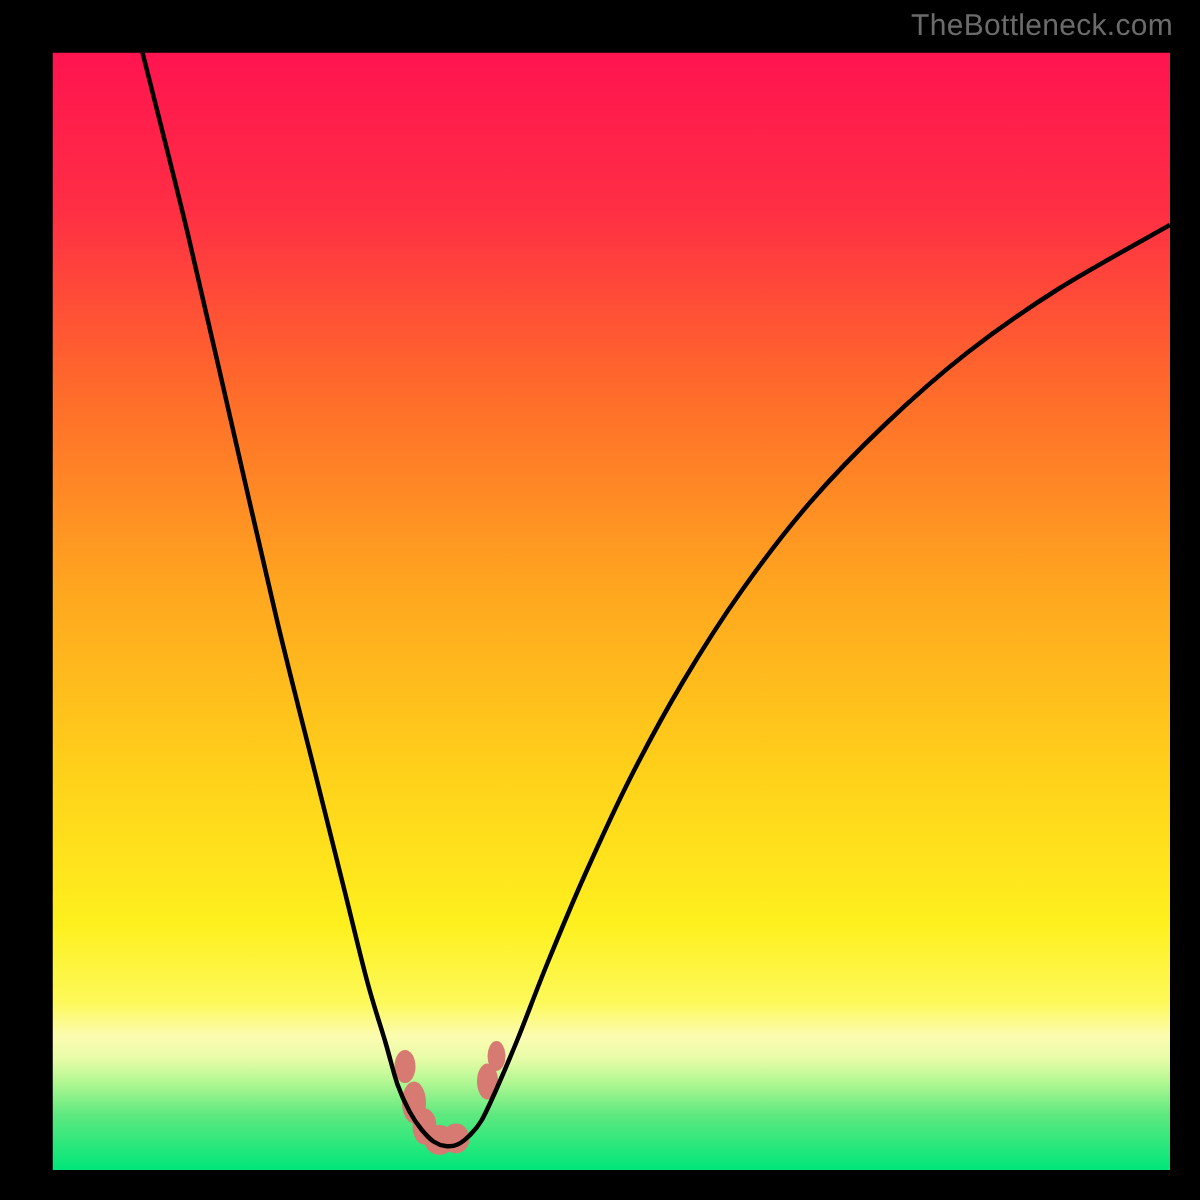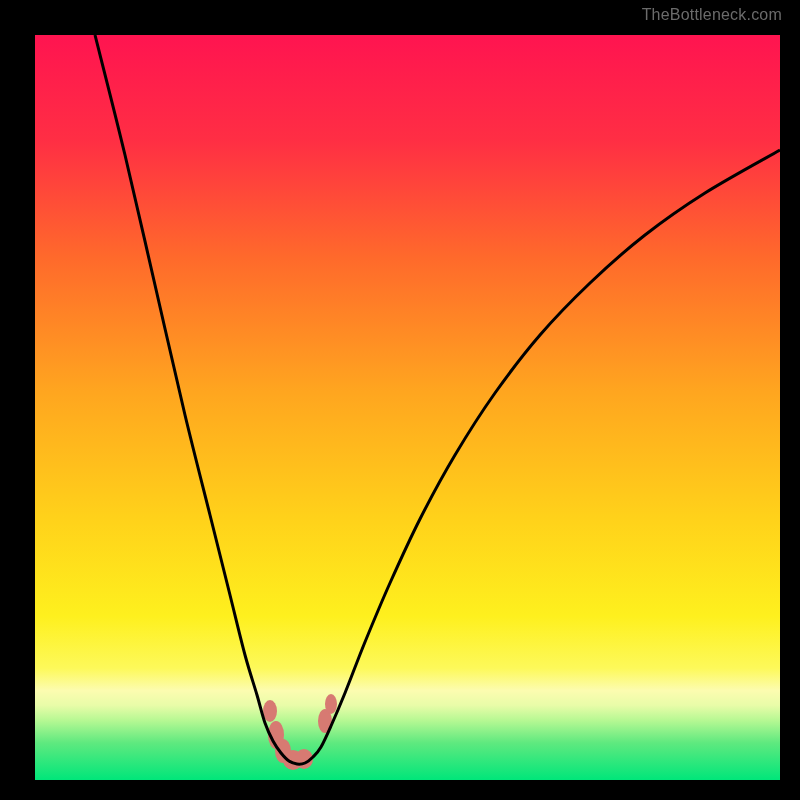--- a/index.html
+++ b/index.html
@@ -32,21 +32,21 @@
     left: 0;
     top: 0;
     width: 100%;
     height: 100%;
   }
   .watermark {
     position: absolute;
     top: 6px;
     right: 18px;
     color: #6b6b6b;
-    font-size: 16px;
+    font-size: 20px;
     letter-spacing: 0.2px;
     font-weight: 400;
     user-select: none;
   }
   svg.curve {
     position: absolute;
     left: 0;
     top: 0;
     width: 100%;
     height: 100%;

